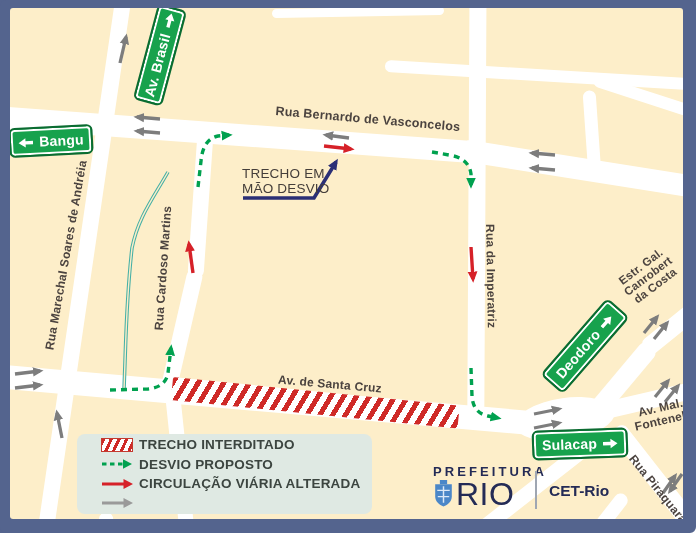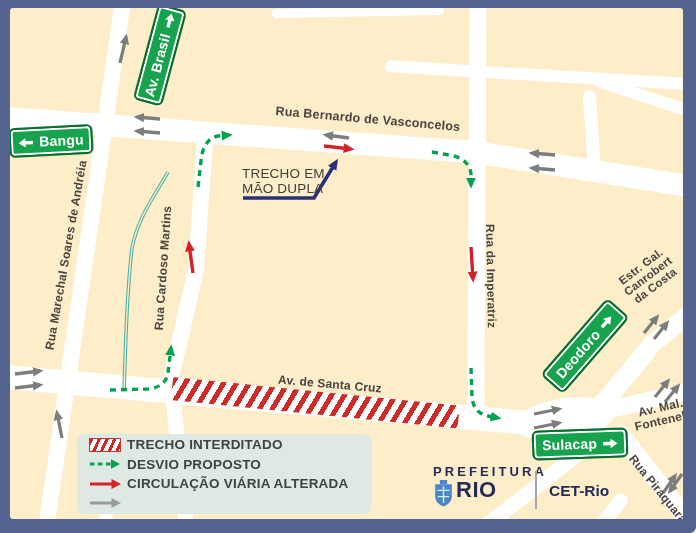--- a/index.html
+++ b/index.html
@@ -22,29 +22,29 @@
         background:#17a24d;border:2px solid #0b6b31;box-shadow:inset 0 0 0 2px #fff;border-radius:6px;
         color:#fff;font-weight:bold;font-size:14px;z-index:5;
         transform:translate(-50%,-50%) rotate(var(--r,0deg));letter-spacing:.2px;}
   .sgarr{flex:0 0 auto;}
   .flip{transform:rotate(180deg);}
   #annot{position:absolute;left:242px;top:167px;z-index:4;color:#453e3a;font-weight:normal;
          font-size:13.5px;line-height:1.1;letter-spacing:.2px;}
   #legend{position:absolute;left:77px;top:434px;width:295px;height:80px;background:#dfe9e3;
           border-radius:8px;z-index:6;display:flex;flex-direction:column;justify-content:center;
           gap:2px;padding:2px 0;box-sizing:border-box;}
-  .lrow{display:flex;align-items:center;height:18px;padding-left:12px;}
+  .lrow{display:flex;align-items:center;height:18px;padding-left:24px;}
   .lico{width:38px;flex:0 0 38px;display:flex;align-items:center;}
   .lswatch{width:30px;height:12px;border:1px solid #c33b30;
            background:repeating-linear-gradient(115deg,#cf2a27 0 3px,#ffffff 3px 7px);}
   .ltext{color:#3c4540;font-weight:bold;font-size:13.5px;letter-spacing:.2px;white-space:nowrap;}
   #logo{position:absolute;left:433px;top:464px;z-index:6;color:#242b56;}
   #pref{font-size:13px;font-weight:bold;letter-spacing:3.1px;}
   #riorow{display:flex;align-items:flex-start;gap:2px;margin-top:1px;}
-  #riotxt{font-size:22px;font-weight:700;letter-spacing:.5px;line-height:.9;}
+  #riotxt{font-size:32px;font-weight:400;letter-spacing:.5px;line-height:.9;}
   #lsep{position:absolute;left:535px;top:471px;width:2px;height:38px;background:#9fa6b2;z-index:6;}
   #cet{position:absolute;left:549px;top:482px;font-size:15.5px;font-weight:800;color:#242b56;z-index:6;}
 </style>
 </head>
 <body>
 
 <div id="stage">
   <div id="mapbg"></div>
 
   <div class="road" style="left:-6px;top:106px;width:486px;height:22px;transform:rotate(4.2deg);"></div>
@@ -139,21 +139,21 @@
   <div class="slabel" style="left:662px;top:414px;--r:-13deg;font-size:12px;">
     <div class="ml">
       <div>Av. Mal.</div>
       <div>Fontenele</div>
     </div>
   </div>
   <div class="slabel" style="left:658px;top:489px;--r:51deg;font-size:12px;">Rua Piraquara</div>
 
   <div id="annot">
     <div>TRECHO EM</div>
-    <div>MÃO DUPLA</div>
+    <div>MÃO DESVIO</div>
   </div>
 
   <div class="sign" style="left:51px;top:141px;width:80px;height:26px;--r:-3deg;">
     <svg class="sgarr flip" width="15" height="11" viewBox="0 0 15 11">
         <path d="M0,3.8 h7.5 v-3 l7,4.7 -7,4.7 v-3 h-7.5 z" fill="#fff"></path>
       </svg>
     <span>Bangu</span>
   </div>
   <div class="sign" style="left:160px;top:55px;width:95px;height:26px;--r:-75deg;">
     <span>Av. Brasil</span>

